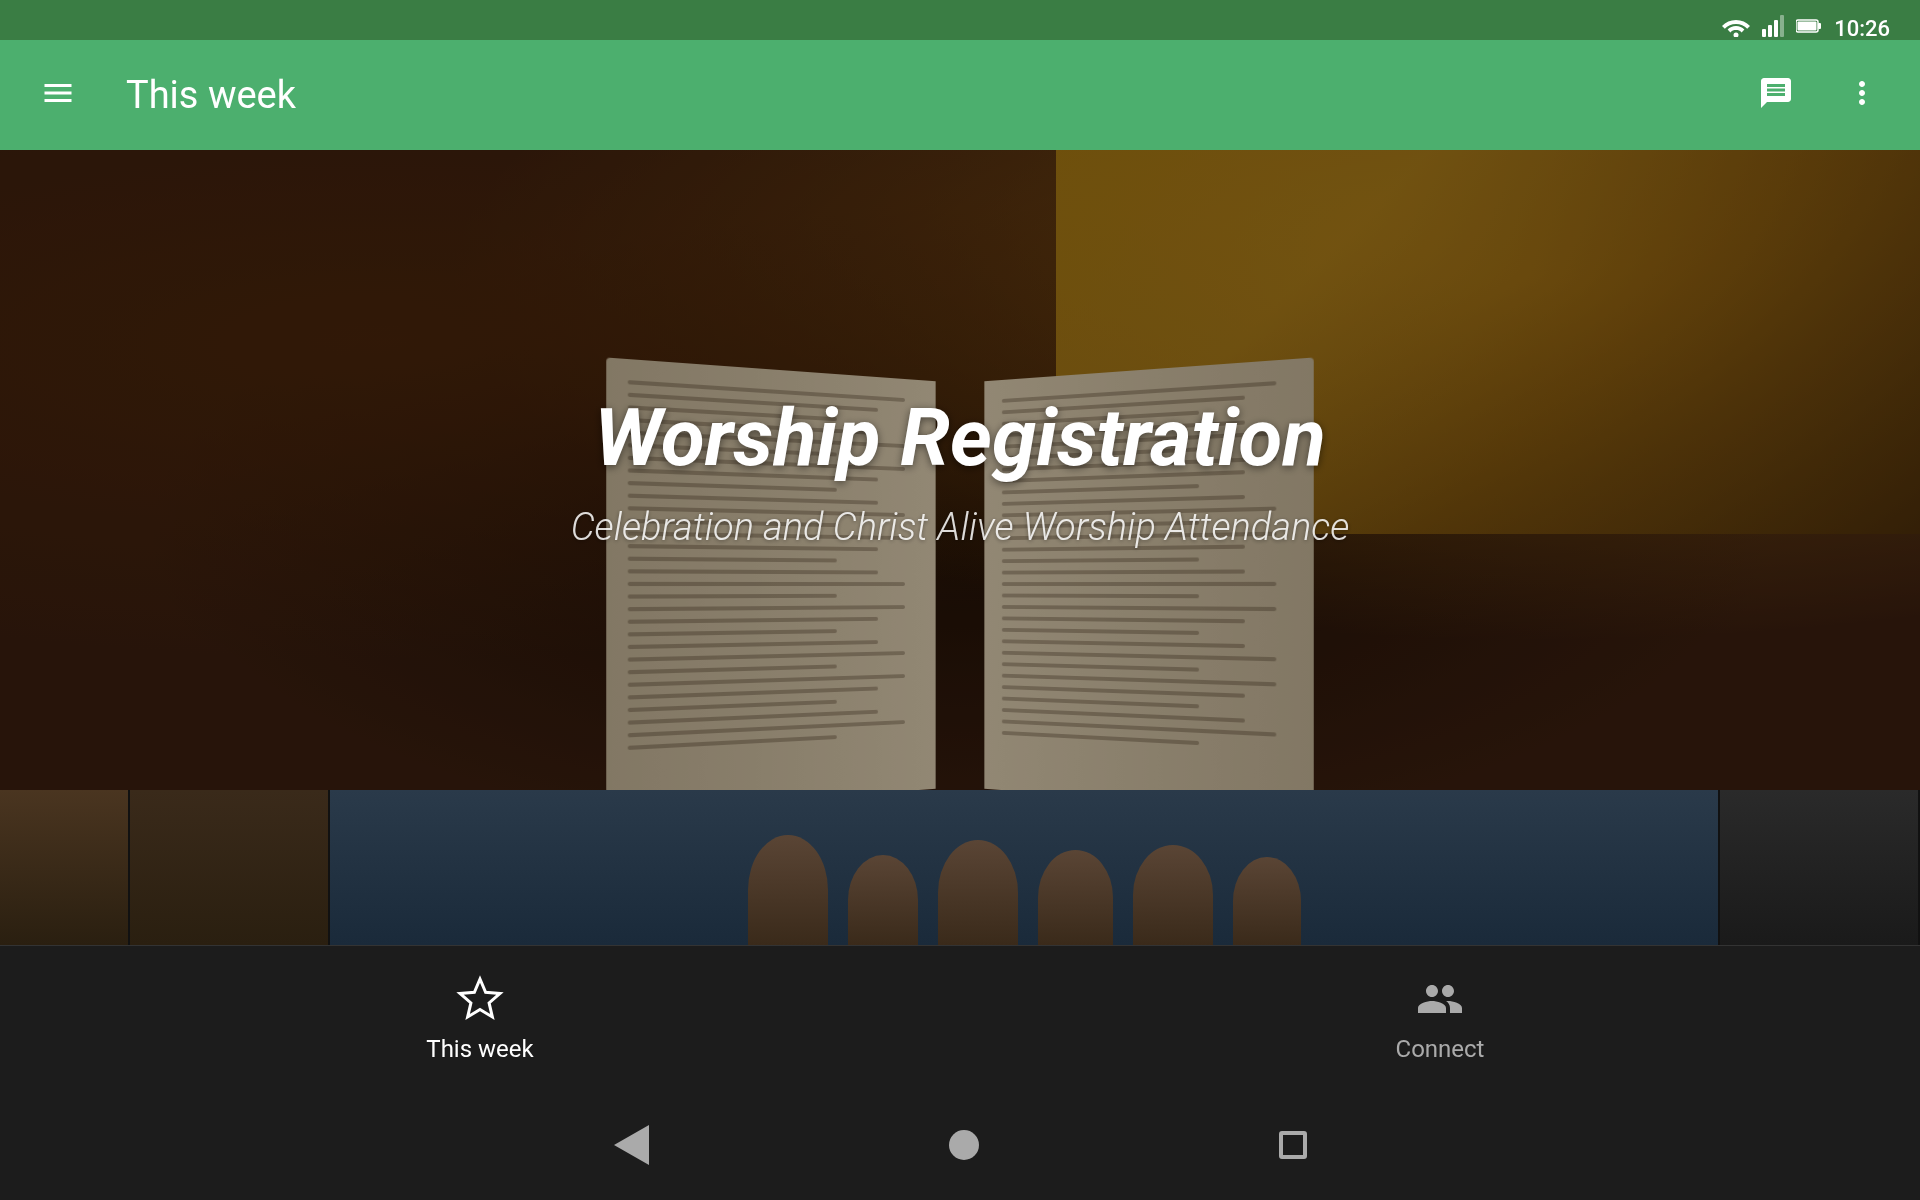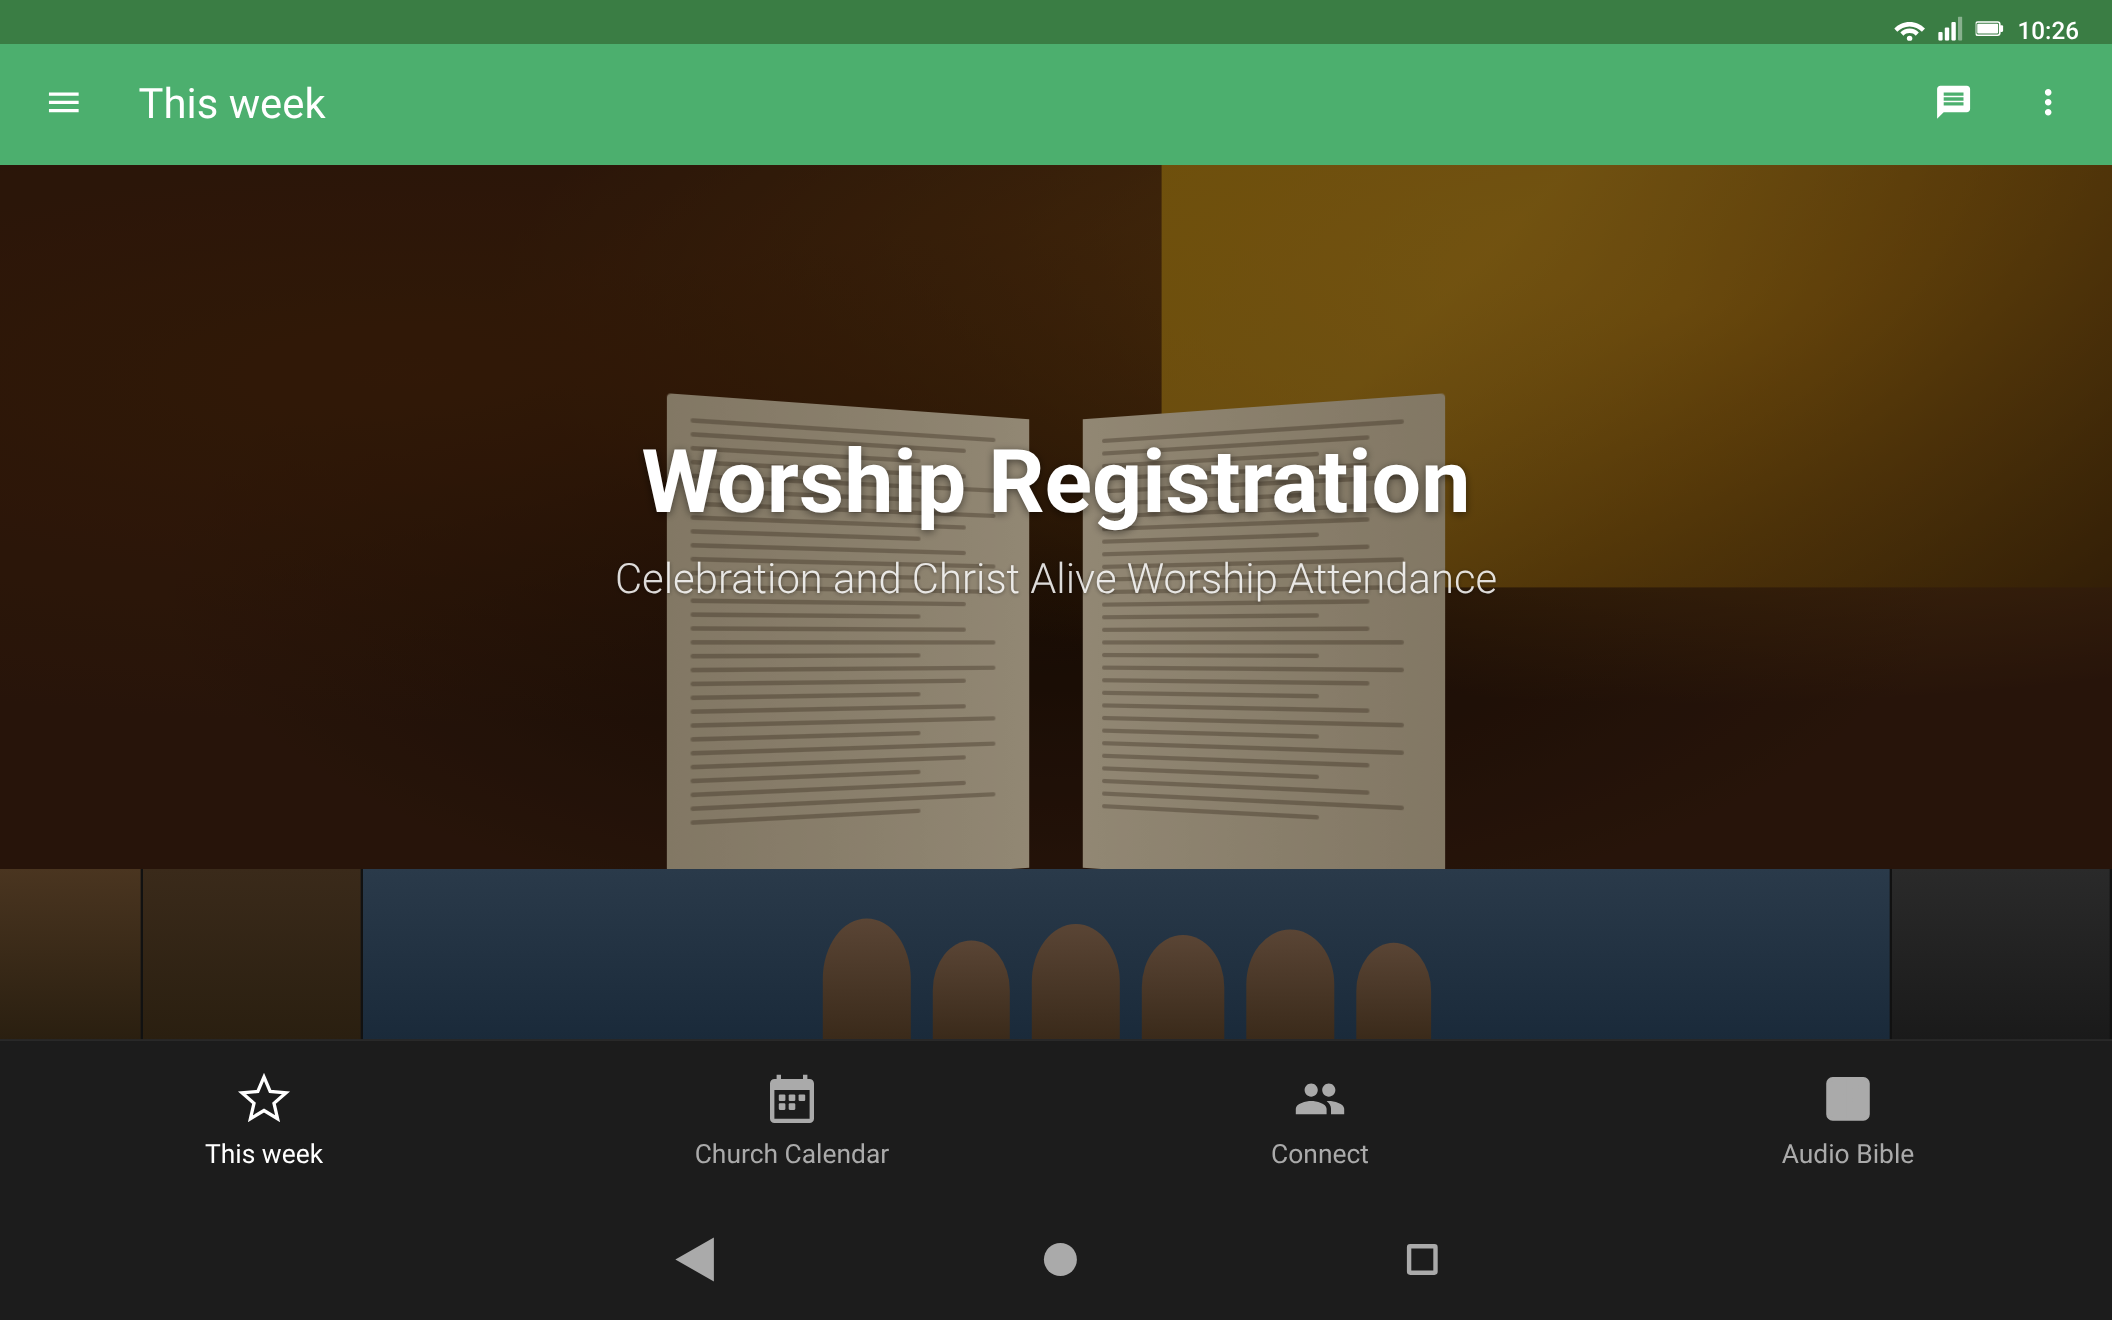--- a/index.html
+++ b/index.html
@@ -190,20 +190,21 @@
     }
 
     .hero-content {
       position: absolute;
       inset: 0;
       display: flex;
       flex-direction: column;
       align-items: center;
       justify-content: center;
       text-align: center;
+      font-style: italic;
     }
 
     .hero-title {
       font-size: 80px;
       font-weight: 700;
       color: white;
       text-shadow: 0 2px 8px rgba(0,0,0,0.5);
       margin-bottom: 20px;
     }
 
@@ -526,58 +527,31 @@
 
   <div class="nav-item active">
     <div class="nav-icon">
       <svg viewBox="0 0 24 24" xmlns="http://www.w3.org/2000/svg">
         <path d="M12 17.27L18.18 21l-1.64-7.03L22 9.24l-7.19-.61L12 2 9.19 8.63 2 9.24l5.46 4.73L5.82 21z" fill="none" stroke="white" stroke-width="1.5"></path>
       </svg>
     </div>
     <span class="nav-label">This week</span>
   </div>
 
-  <div class="nav-item">
-    <div class="nav-icon">
-      <svg viewBox="0 0 24 24" xmlns="http://www.w3.org/2000/svg" fill="#aaa">
-        <path d="M20 3h-1V1h-2v2H7V1H5v2H4c-1.1 0-2 .9-2 2v16c0 1.1.9 2 2 2h16c1.1 0 2-.9 2-2V5c0-1.1-.9-2-2-2zm0 18H4V8h16v13z"></path>
-        <rect x="6" y="10" width="3" height="3" rx="0.5"></rect>
-        <rect x="10.5" y="10" width="3" height="3" rx="0.5"></rect>
-        <rect x="15" y="10" width="3" height="3" rx="0.5"></rect>
-        <rect x="6" y="14" width="3" height="3" rx="0.5"></rect>
-        <rect x="10.5" y="14" width="3" height="3" rx="0.5"></rect>
-      </svg>
-    </div>
-    <span class="nav-label">Church Calendar</span>
-  </div>
 
 
   <div class="nav-item">
     <div class="nav-icon">
       <svg viewBox="0 0 24 24" xmlns="http://www.w3.org/2000/svg" fill="#aaa">
         <path d="M16 11c1.66 0 2.99-1.34 2.99-3S17.66 5 16 5c-1.66 0-3 1.34-3 3s1.34 3 3 3zm-8 0c1.66 0 2.99-1.34 2.99-3S9.66 5 8 5C6.34 5 5 6.34 5 8s1.34 3 3 3zm0 2c-2.33 0-7 1.17-7 3.5V19h14v-2.5c0-2.33-4.67-3.5-7-3.5zm8 0c-.29 0-.62.02-.97.05 1.16.84 1.97 1.97 1.97 3.45V19h6v-2.5c0-2.33-4.67-3.5-7-3.5z"></path>
       </svg>
     </div>
     <span class="nav-label">Connect</span>
   </div>
 
-  <div class="nav-item">
-    <div class="nav-icon">
-      <svg viewBox="0 0 24 24" xmlns="http://www.w3.org/2000/svg" fill="none" stroke="#aaa" stroke-width="1.8">
-        <rect x="3" y="3" width="18" height="18" rx="2"></rect>
-        <line x1="12" y1="3" x2="12" y2="21"></line>
-        <line x1="8" y1="9" x2="10" y2="9"></line>
-        <line x1="8" y1="12" x2="10" y2="12"></line>
-        <line x1="8" y1="15" x2="10" y2="15"></line>
-        <path d="M14 8h2M14 11h2M14 14h2" stroke="#aaa" stroke-width="1.5"></path>
-        <path d="M16 6v2h1.5" stroke="#aaa" stroke-width="1.3"></path>
-      </svg>
-    </div>
-    <span class="nav-label">Audio Bible</span>
-  </div>
 
 </div>
 
 <div id="sys-nav">
   <div class="sys-btn">
     <div class="sys-back"></div>
   </div>
   <div class="sys-btn">
     <div class="sys-home"></div>
   </div>

